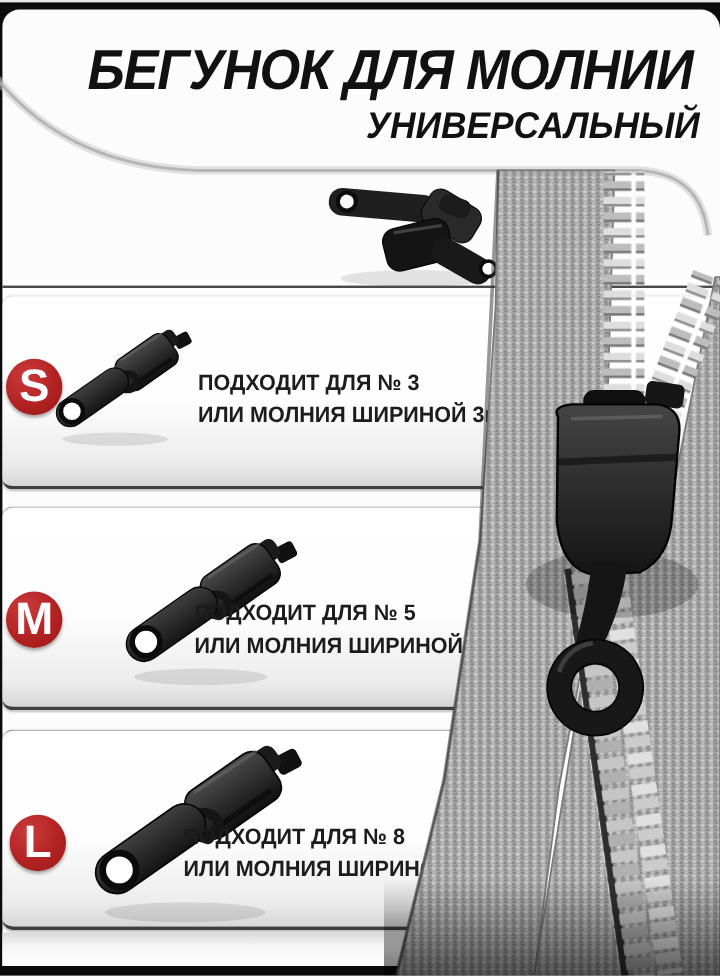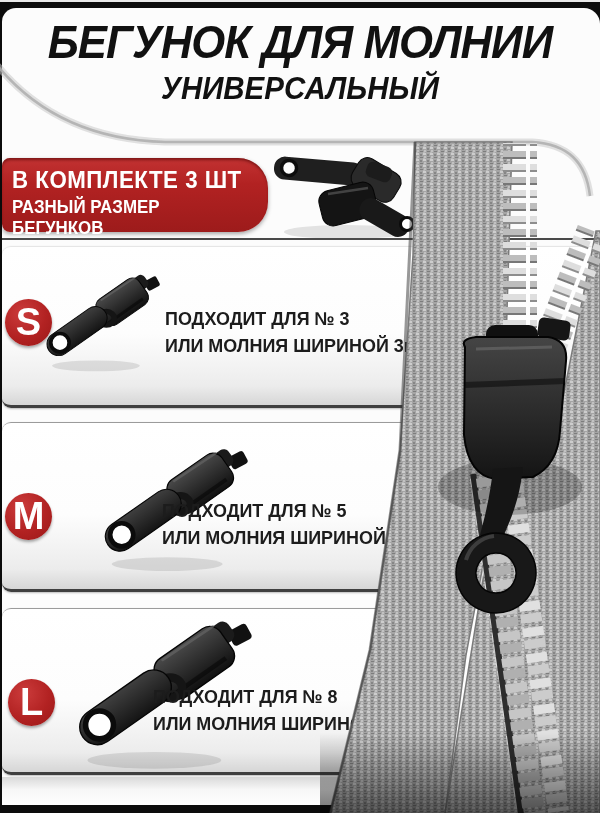--- a/index.html
+++ b/index.html
@@ -1,21 +1,21 @@
 <!DOCTYPE html>
 <html style="--accent-red: #b22222; --page-black: #0c0c0c; --ink: #1c1c1c; --badge-text: #ffffff; --tape-gray: #a5a5a5; --teeth-silver: #d8d8d8; --slider-black: #1a1a1a;"><head>
 <meta charset="utf-8">
 <style>
   html,body{margin:0;padding:0;}
   body{width:600px;height:813px;background:var(--page-black,#0c0c0c);font-family:"Liberation Sans",sans-serif;overflow:hidden;}
   .stage{position:relative;width:600px;height:813px;}
   .topline{position:absolute;left:0;top:0;width:600px;height:2px;background:#e9e9e9;}
   .underlay{position:absolute;left:2px;top:8px;width:598px;height:797px;background:#fcfcfc;border-radius:14px 16px 0 0;}
   .curve-svg{position:absolute;left:0;top:0;width:600px;height:250px;pointer-events:none;}
-  .hero{position:absolute;left:2px;top:0;width:596px;height:140px;text-align:center;}
+  .hero{position:absolute;left:2px;top:16px;width:596px;height:140px;text-align:right;}
   .title{margin-top:16px;font-size:47px;line-height:1.12;font-weight:bold;font-style:italic;color:#111;transform:scaleX(.93);letter-spacing:-1px;}
   .subtitle{margin-top:2px;font-size:31px;font-weight:bold;font-style:italic;color:#111;transform:scaleX(.95);}
   .badge{position:absolute;left:2px;top:158px;width:266px;height:74px;border-radius:8px 30px 30px 8px;
     background:linear-gradient(180deg,#c23232 0%,var(--accent-red,#b22222) 35%,#9d1b1b 100%);
     box-shadow:inset 0 3px 3px -1px rgba(70,0,0,.55), 0 2px 4px rgba(0,0,0,.35);
     color:var(--badge-text,#fff);padding:9px 0 0 10px;box-sizing:border-box;transform-origin:left top;}
   .badge-line1{font-size:23px;font-weight:bold;letter-spacing:.5px;transform:scaleX(.97);transform-origin:left;}
   .badge-line2{font-size:18px;font-weight:bold;margin-top:3px;transform:scaleX(.94);transform-origin:left;}
   .cluster-svg{position:absolute;left:268px;top:146px;width:158px;height:96px;}
   .sep-hero{position:absolute;left:2px;top:238px;width:596px;height:2px;background:#4a4a4a;}
@@ -71,24 +71,20 @@
   <svg class="curve-svg" viewBox="0 0 600 250">
     <path d="M-4,64 C35,112 90,140 165,142 L532,142 C568,144 586,162 590,196" fill="none" stroke="#c9c9c9" stroke-width="7" opacity="0.55"></path>
     <path d="M-4,64 C35,112 90,140 165,142 L532,142 C568,144 586,162 590,196" fill="none" stroke="#adadad" stroke-width="2.5" opacity="0.85"></path>
   </svg>
 
   <div class="hero">
     <div class="title">БЕГУНОК ДЛЯ МОЛНИИ</div>
     <div class="subtitle">УНИВЕРСАЛЬНЫЙ</div>
   </div>
 
-  <div class="badge">
-    <div class="badge-line1">В КОМПЛЕКТЕ 3 ШТ</div>
-    <div class="badge-line2">РАЗНЫЙ РАЗМЕР БЕГУНКОВ</div>
-  </div>
 
   <svg class="cluster-svg" viewBox="0 0 158 96">
     <ellipse cx="78" cy="86" rx="62" ry="7" fill="rgba(0,0,0,0.10)"></ellipse>
     <g transform="rotate(5 78 48)">
       <rect x="4" y="16" width="90" height="23" rx="11" fill="#1f1f1f"></rect>
       <circle cx="19" cy="27" r="7.5" fill="#fafafa" stroke="#0c0c0c" stroke-width="3.5"></circle>
       <rect x="84" y="12" width="48" height="32" rx="10" fill="#2a2a2a" stroke="#090909" transform="rotate(26 100 27)"></rect>
     </g>
     <rect x="98" y="18" width="26" height="16" rx="6" fill="#1c1c1c" transform="rotate(20 111 26)"></rect>
     <rect x="52" y="40" width="56" height="36" rx="11" fill="#141414" stroke="#060606" transform="rotate(-14 80 58)"></rect>

